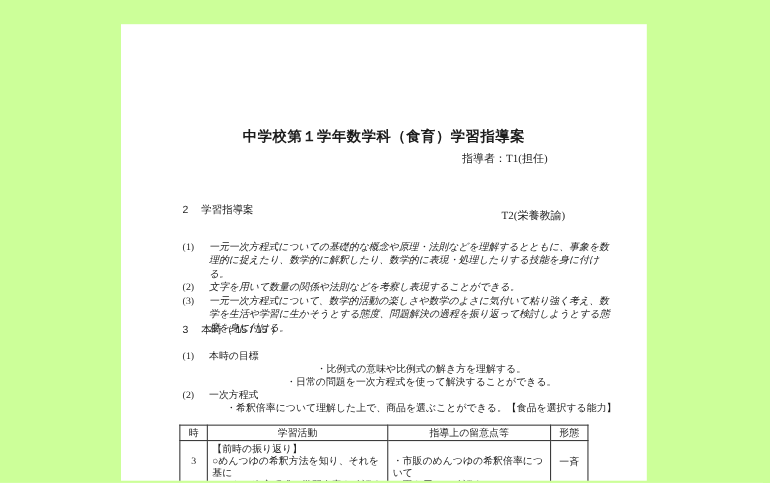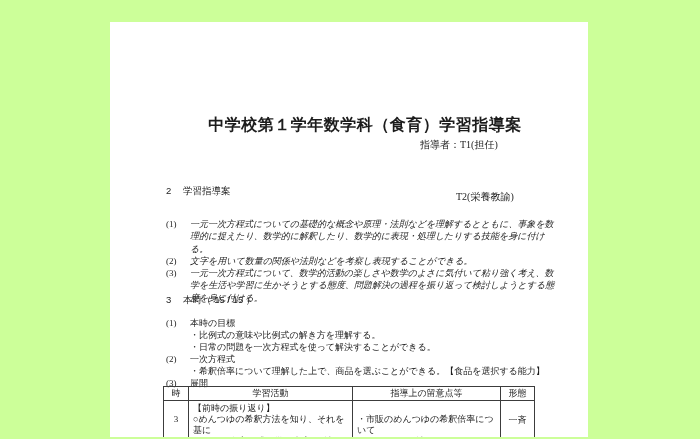--- a/index.html
+++ b/index.html
@@ -3,38 +3,38 @@
 <meta charset="utf-8">
 <style>
   html,body{margin:0;padding:0;}
   body{width:700px;height:439px;overflow:hidden;}
   .stage{position:relative;width:700px;height:439px;background:#ccff99;
          font-family:"Liberation Serif","DejaVu Serif",serif;}
   .paper{position:absolute;left:110px;top:22px;width:478px;height:415px;
          background:#ffffff;overflow:hidden;color:#1c1c1c;}
   .abs{position:absolute;}
   .gothic{font-family:"Liberation Sans","DejaVu Sans",sans-serif;}
-  .title{top:93px;left:16px;width:100%;text-align:center;font-weight:bold;
-         font-size:16px;letter-spacing:0.5px;}
+  .title{top:93px;left:0;width:100%;text-align:center;font-weight:bold;
+         font-size:13px;letter-spacing:0.5px;}
   .instructors{top:116px;left:310px;font-size:10px;line-height:14px;}
   .instructors .l2{padding-left:36px;margin-top:38px;}
   .secline{font-size:9.5px;color:#222;}
   .sec1{top:138px;left:56px;}
   .sec2h{top:163px;left:56px;}
   .sec3h{top:272px;left:56px;}
   .num{display:inline-block;width:17px;}
   .sec1 .lbl{display:inline-block;width:57px;}
   .body-block{font-size:9px;line-height:12px;}
   .sec2items{top:196px;left:56px;width:404px;line-height:12.3px;}
   .oitem{display:flex;}
   .oitem .inum{flex:0 0 24px;}
   .oitem .itext{width:372px;font-style:italic;}
   .sec3block{top:295px;left:56px;width:410px;}
   .subnum{display:inline-block;width:24px;}
-  .bullet{padding-left:24px;}
+  .bullet{padding-left:24px;text-align:center;}
   .dtable{top:364px;left:53px;}
   table{border-collapse:collapse;table-layout:fixed;width:371px;
         font-size:9px;color:#1c1c1c;}
   td,th{border:1px solid #3c3c3c;padding:0;vertical-align:top;
         overflow:hidden;}
   th{height:13px;font-weight:normal;text-align:center;
      font-family:"Liberation Sans","DejaVu Sans",sans-serif;}
   .c-time{width:25px;}
   .c-act{width:164px;}
   .c-note{width:148px;}
@@ -84,23 +84,20 @@
     <div class="abs body-block sec3block">
       <div>
         <span class="subnum">(1)</span><span>本時の目標</span>
       </div>
       <div class="bullet">・比例式の意味や比例式の解き方を理解する。</div>
       <div class="bullet">・日常の問題を一次方程式を使って解決することができる。</div>
       <div>
         <span class="subnum">(2)</span><span>一次方程式</span>
       </div>
       <div class="bullet">・希釈倍率について理解した上で、商品を選ぶことができる。【食品を選択する能力】</div>
-      <div>
-        <span class="subnum">(3)</span><span>展開</span>
-      </div>
     </div>
 
     <div class="abs dtable">
       <table>
         <colgroup>
           <col class="c-time">
             <col class="c-act">
             <col class="c-note">
             <col class="c-form">
         </colgroup>

